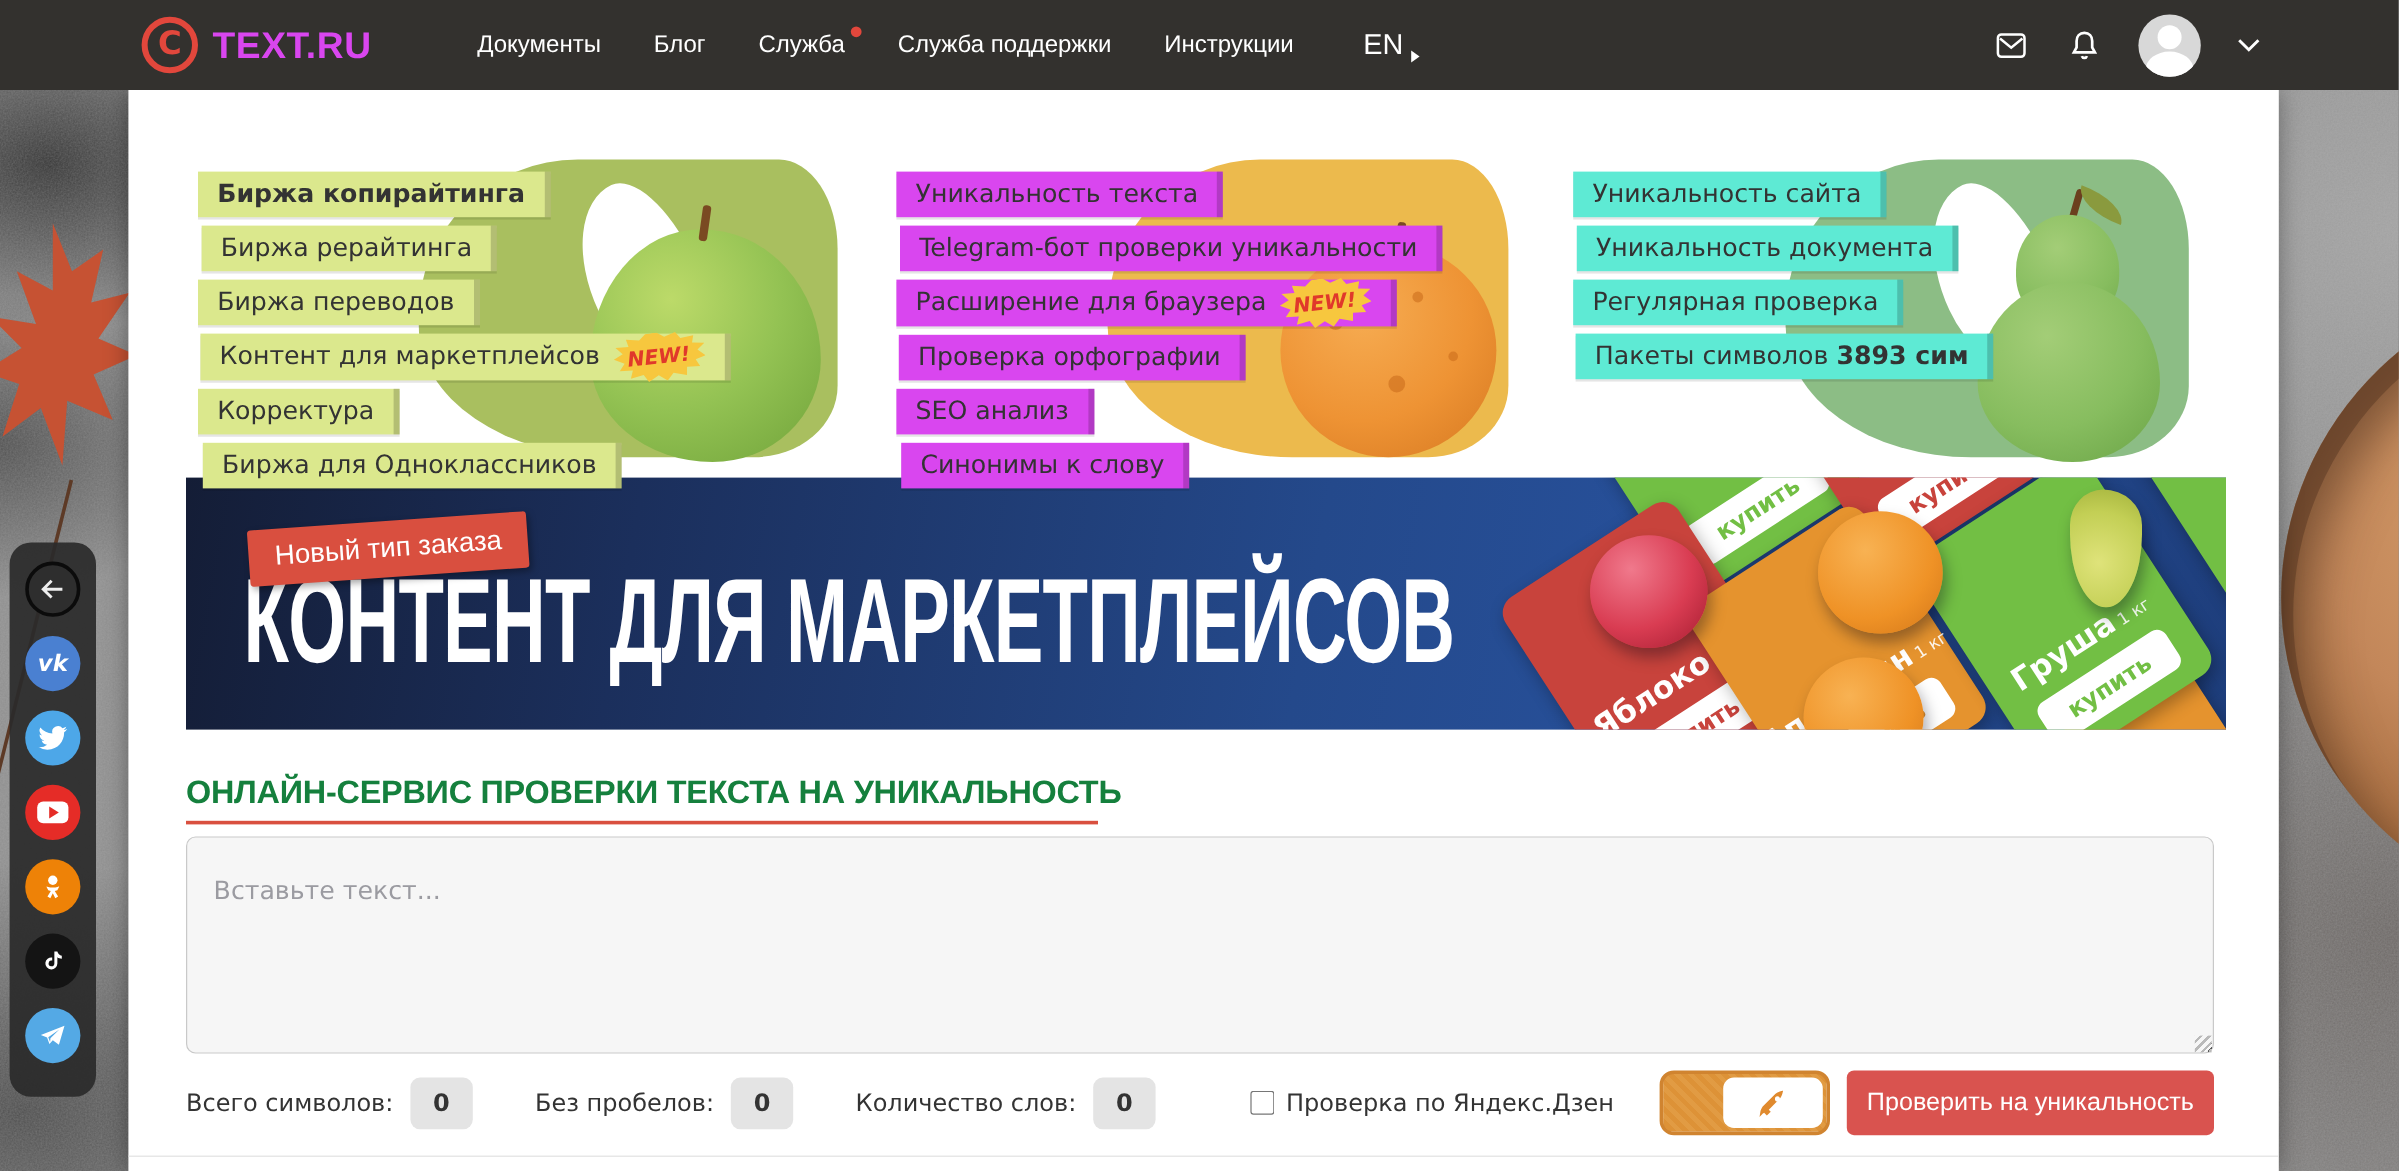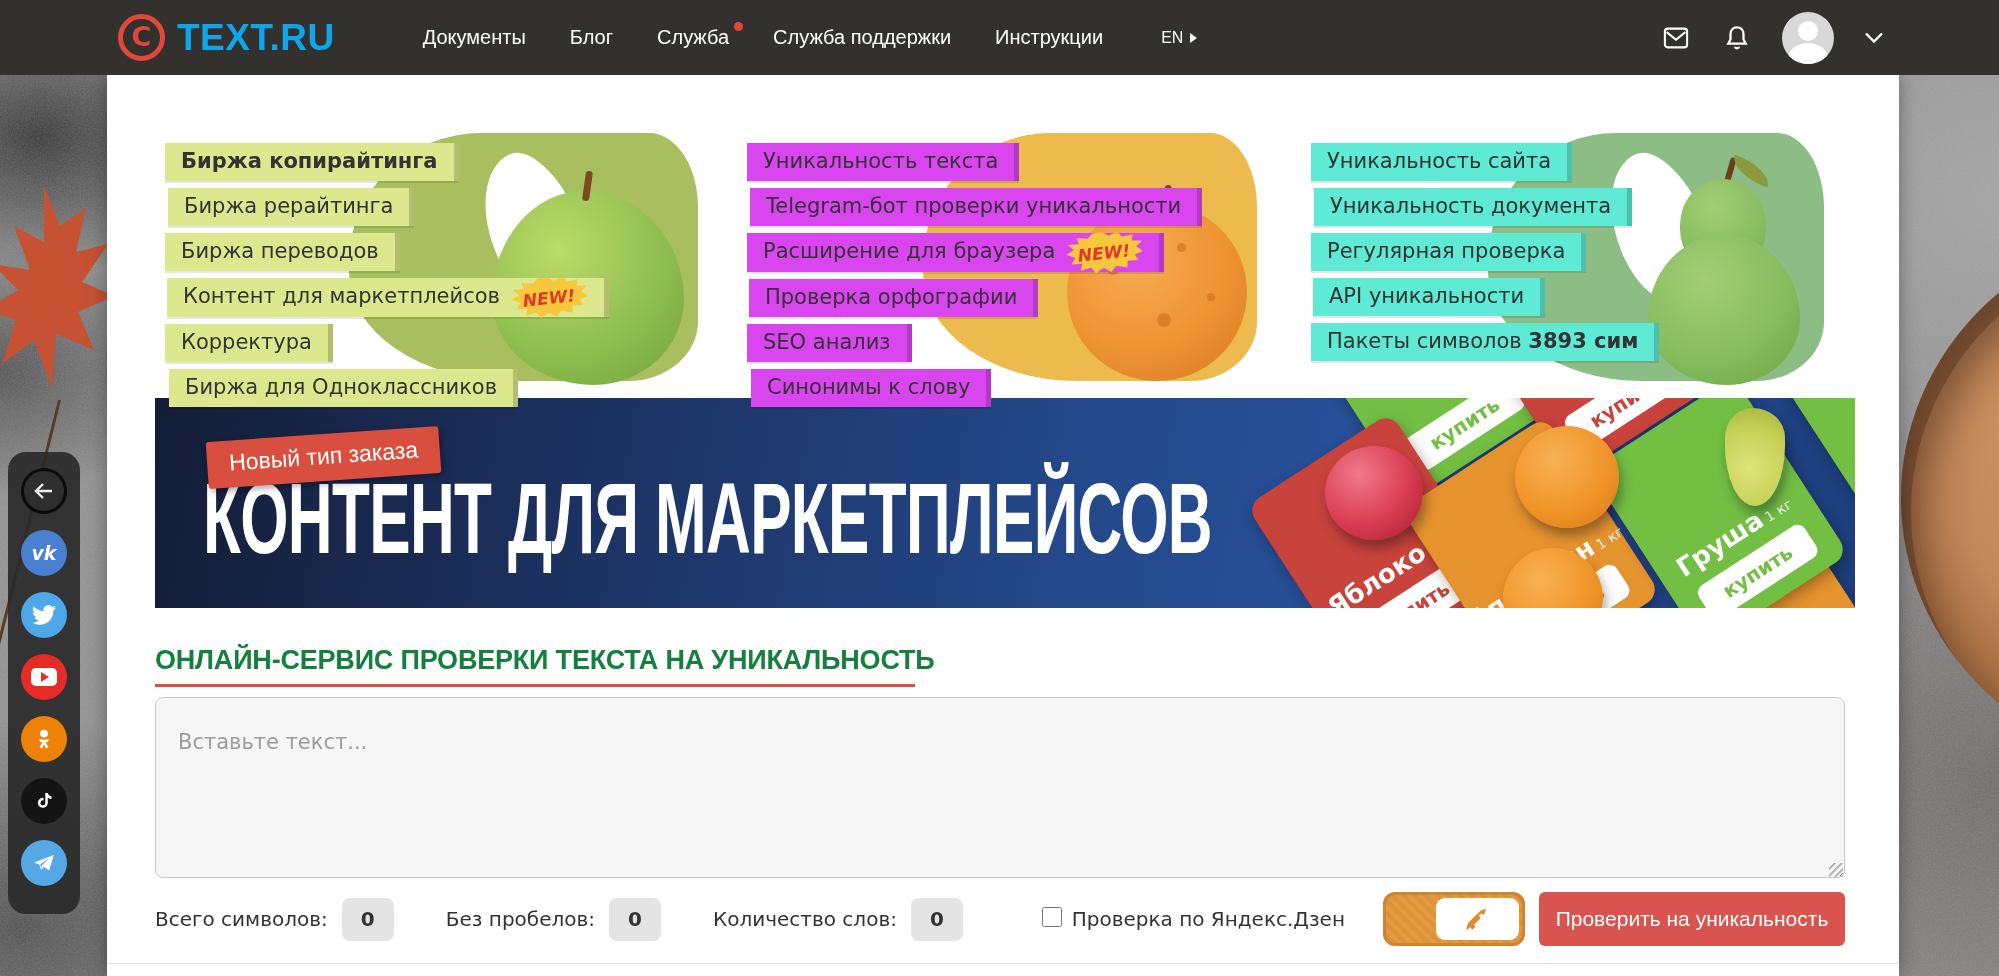--- a/index.html
+++ b/index.html
@@ -22,25 +22,25 @@
     background: radial-gradient(circle at 40% 38%, #d7a06b 0%, #c3875a 40%, #a96f42 62%, #7c4f31 84%, #4f331f 96%, #3c2617 100%);
     box-shadow: inset 10px 14px 0 rgba(92,58,36,.55), inset 22px 28px 40px rgba(60,35,20,.5);
   }
 
   
   #navbar { position:absolute; top:0; left:0; width:100%; height:75px; background:#33312e;
     display:flex; align-items:center; padding:0 115px 0 118px; z-index:30; }
   .logo { display:flex; align-items:center; gap:12px; cursor:pointer; }
   .logo-mark { width:47px; height:47px; border-radius:50%; border:5px solid #e2473c; display:flex; align-items:center; justify-content:center; }
   .logo-c { font-size:27px; font-weight:800; color:#e2473c; line-height:1; transform:translateY(-1px); }
-  .logo-text { color:#0ea5e9; font-size:37px; font-weight:800; letter-spacing:.5px; font-family:"Liberation Sans",sans-serif; }
+  .logo-text { color:#d946ef; font-size:31px; font-weight:800; letter-spacing:.5px; font-family:"Liberation Sans",sans-serif; }
   .menu { display:flex; align-items:center; gap:44px; margin-left:88px; }
   .menu-item { color:#fff; font-size:20px; cursor:pointer; position:relative; white-space:nowrap; font-family:"Liberation Sans",sans-serif; }
   .menu-dot { position:absolute; top:-4px; right:-14px; width:9px; height:9px; border-radius:50%; background:#e2473c; }
-  .lang { display:flex; align-items:center; gap:7px; color:#fff; font-size:16px; margin-left:58px; cursor:pointer; font-family:"Liberation Sans",sans-serif; }
+  .lang { display:flex; align-items:flex-end; gap:7px; color:#fff; font-size:24px; margin-left:58px; cursor:pointer; font-family:"Liberation Sans",sans-serif; }
   .lang-tri { width:0; height:0; border-left:7px solid #fff; border-top:5px solid transparent; border-bottom:5px solid transparent; }
   .nav-right { margin-left:auto; display:flex; align-items:center; gap:30px; }
   .nav-ic { cursor:pointer; display:flex; align-items:center; }
   .avatar { width:52px; height:52px; border-radius:50%; background:#d8d8d8; overflow:hidden; position:relative; cursor:pointer; }
   .avatar .head { position:absolute; left:16px; top:9px; width:20px; height:20px; border-radius:50%; background:#fff; }
   .avatar .body { position:absolute; left:6px; top:31px; width:40px; height:30px; border-radius:50% 50% 0 0; background:#fff; }
 
   
   #content { position:absolute; left:107px; top:75px; width:1792px; height:901px; background:#fff; z-index:10; box-shadow:0 0 18px rgba(0,0,0,.35); }
 
@@ -116,21 +116,21 @@
   #text-input { position:absolute; left:48px; top:622px; width:1690px; height:181px; background:#f6f6f6; border:1px solid #c9c9c9;
     border-radius:8px; padding:32px 22px; font-size:21px; color:#333; resize:vertical; font-family:"DejaVu Sans",sans-serif; }
   #text-input::placeholder { color:#9b9ba1; }
   .grabber { position:absolute; left:1722px; top:788px; width:14px; height:14px;
     background:repeating-linear-gradient(135deg, transparent 0 3px, #b9b9b9 3px 5px); pointer-events:none; }
   .stats-row { position:absolute; left:48px; top:815px; width:1690px; height:58px; display:flex; align-items:center; }
   .stat-label { font-size:20px; color:#333; }
   .stat-box { display:inline-block; min-width:52px; padding:9px 10px 10px; margin-left:14px; background:#e4e4e4; border-radius:8px;
     text-align:center; font-weight:700; font-size:20px; color:#333; }
   .stat-group { display:flex; align-items:center; margin-right:52px; }
-  .zen { display:flex; align-items:flex-start; margin-left:auto; }
+  .zen { display:flex; align-items:center; margin-left:auto; }
   .zen input { width:20px; height:20px; accent-color:#d9534f; }
   .zen-label { font-size:20px; color:#333; margin-left:10px; cursor:pointer; }
   .toggle { width:142px; height:54px; border:3px solid #d08430; border-radius:12px; background:
       repeating-linear-gradient(45deg, #e19b43 0 4px, #dd9237 4px 8px); position:relative; margin-left:38px; cursor:pointer; }
   .toggle-knob { position:absolute; top:3px; bottom:3px; left:50px; right:3px; background:#fff; border-radius:9px;
     display:flex; align-items:center; justify-content:center; }
   .check-btn { margin-left:14px; width:306px; height:54px; background:#d9534f; border:none; border-radius:6px; color:#fff;
     font-size:21px; cursor:pointer; font-family:"Liberation Sans",sans-serif; }
   .divider { position:absolute; left:0; top:888px; width:100%; height:1px; background:#e2e2e2; }
 
@@ -259,21 +259,20 @@
       <div class="splash"></div>
       <div class="swirl sw1"></div>
       <div class="pear-stem"></div>
       <div class="pear-leaf"></div>
       <div class="pear-top"></div>
       <div class="pear"></div>
       <div class="rows">
         <div class="prow">Уникальность сайта</div>
         <div class="prow">Уникальность документа</div>
         <div class="prow">Регулярная проверка</div>
-        <div class="prow">API уникальности</div>
         <div class="prow"><span>Пакеты символов</span>&nbsp;<strong>3893 сим</strong></div>
       </div>
     </div>
 
     <div id="banner">
       <div class="btag">Новый тип заказа</div>
       <div class="btitle">КОНТЕНТ ДЛЯ МАРКЕТПЛЕЙСОВ</div>
 
       <div class="fcard fc-green" style="left:1185px; top:-140px;">
         <div class="buy-pill">купить</div>

